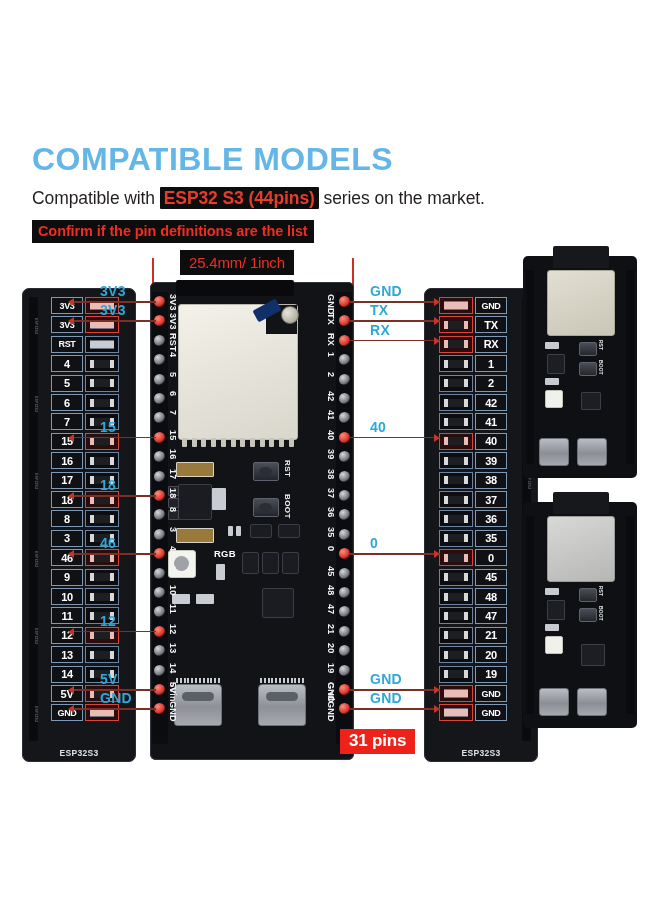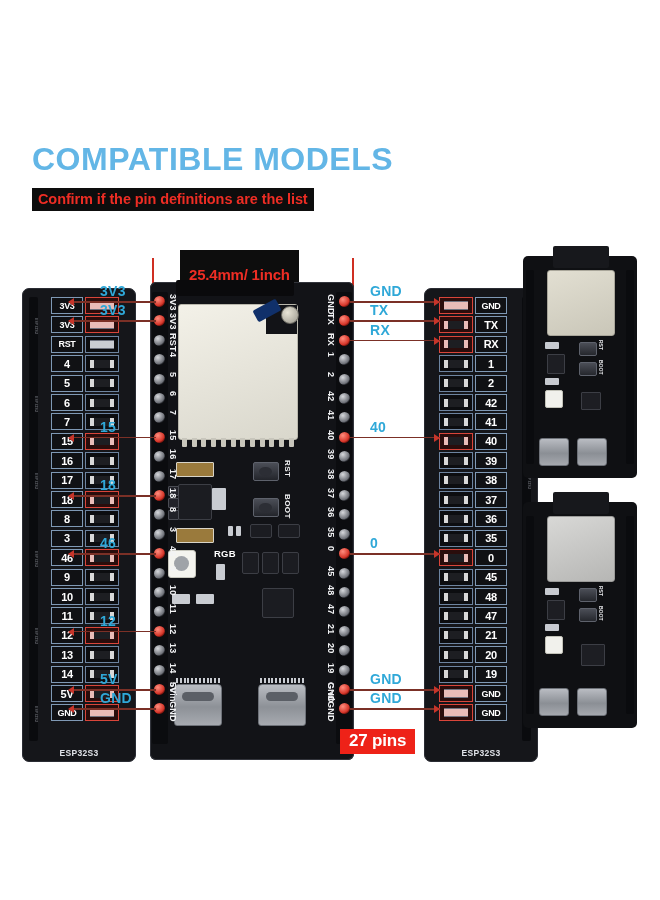--- a/index.html
+++ b/index.html
@@ -165,22 +165,22 @@
     letter-spacing:.3px;white-space:nowrap;
   }
   .leader{position:absolute;height:1.6px;background:#7b3026;}
   .arrowL,.arrowR{position:absolute;width:0;height:0;
     border-top:4px solid transparent;border-bottom:4px solid transparent;}
   .arrowL{border-right:6px solid #c7352a;}
   .arrowR{border-left:6px solid #c7352a;}
 
   
   .dimbox{
-    position:absolute;background:#0d0d0d;color:#ee2d24;font-weight:bold;
-    font-size:15px;padding:16px 9px;white-space:nowrap;letter-spacing:-.2px;
+    position:absolute;background:#0d0d0d;color:#ee2d24;font-weight:normal;
+    font-size:15px;padding:4px 9px;white-space:nowrap;letter-spacing:-.2px;
   }
   .dimline{position:absolute;height:2px;background:#cf2f22;}
   .dimtick{position:absolute;width:2px;background:#cf2f22;}
 
   .pinsbadge{
     position:absolute;background:#ee2218;color:#ffffff;font-weight:bold;
     font-size:17px;padding:2px 9px 3px 9px;letter-spacing:-.2px;
   }
   .note{
     position:absolute;left:0;right:0;top:760px;text-align:center;
@@ -201,20 +201,21 @@
   .photo .pusb{position:absolute;border-radius:3px;
     background:linear-gradient(#b9bcc2,#8b8f95 55%,#a5a8ae);border:1px solid #6e7279;}
 </style>
 </head>
 <body>
 
 <div class="page">
 
   <div class="hdr">
     <h1>COMPATIBLE MODELS</h1>
+    <div class="sub"><span>Compatible with </span><span class="hl-red">ESP32 S3 (44pins)</span><span> series on the market.</span></div>
     <div class="warn">Confirm if the pin definitions are the list</div>
   </div>
 
   <div class="stage">
 
     <div class="dimbox" style="left:180px;top:10px;">25.4mm/ 1inch</div>
     <div class="dimtick" style="left:152px;top:18px;height:50px;"></div>
     <div class="dimtick" style="left:352px;top:18px;height:50px;"></div>
     <div class="dimline" style="left:152px;top:56px;width:200px;"></div>
     <div class="arrowL" style="left:152px;top:52px;"></div>
@@ -587,21 +588,21 @@
           <i></i>
         </div>
         <div class="padcell small" style="left:50px;top:396px;width:32px;">GND</div>
         <div class="railtxt" style="right:6px;top:396px;height:58.199999999999996px;">ESP32S3</div>
         <div class="connpad hot" style="left:14px;top:415.4px;width:34px;">
           <i></i>
         </div>
         <div class="padcell small" style="left:50px;top:415.4px;width:32px;">GND</div>
       </div>
 
-    <div class="pinsbadge" style="left:340px;top:489px;">27 pins</div>
+    <div class="pinsbadge" style="left:340px;top:489px;">31 pins</div>
 
     <div class="photo" style="left:523px;top:16px;width:114px;height:222px;">
       <div class="ptab" style="left:30px;top:-10px;width:56px;height:22px;"></div>
       <div class="pmod" style="left:24px;top:14px;width:66px;height:64px;background:linear-gradient(160deg,#e2dfd2,#c9c6b8);border:1px solid #a9a69a;"></div>
       <div class="prail" style="left:3px;top:14px;bottom:14px;"></div>
       <div class="prail" style="right:3px;top:14px;bottom:14px;"></div>
       <div class="pbtn" style="left:56px;top:86px;"></div>
       <div class="pblabel" style="left:75px;top:84px;">RST</div>
       <div class="pbtn" style="left:56px;top:106px;"></div>
       <div class="pblabel" style="left:75px;top:104px;">BOOT</div>

